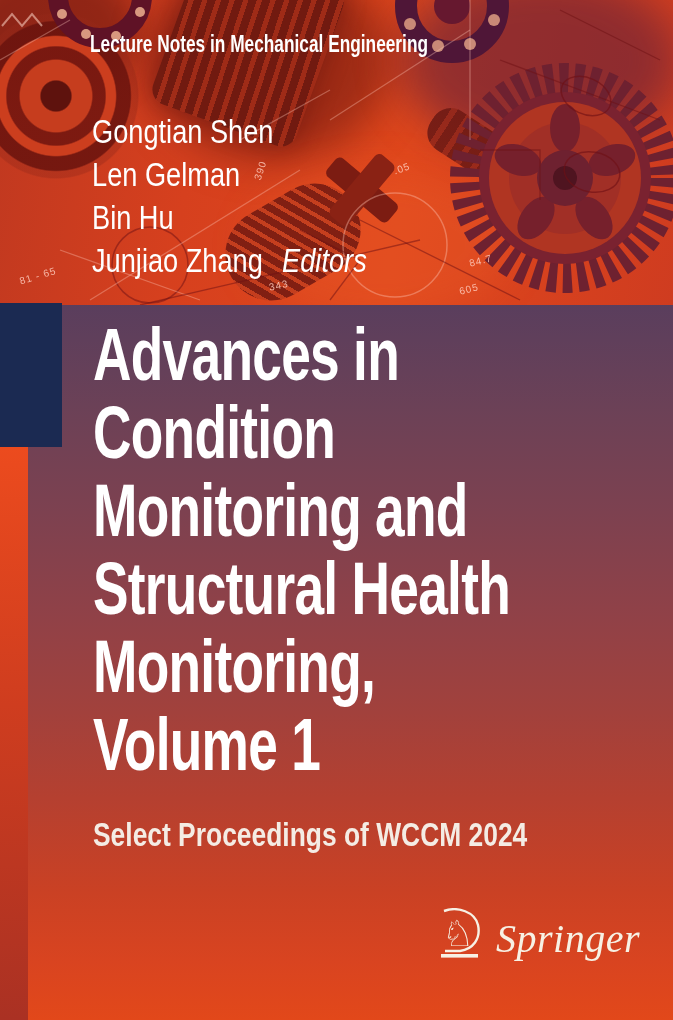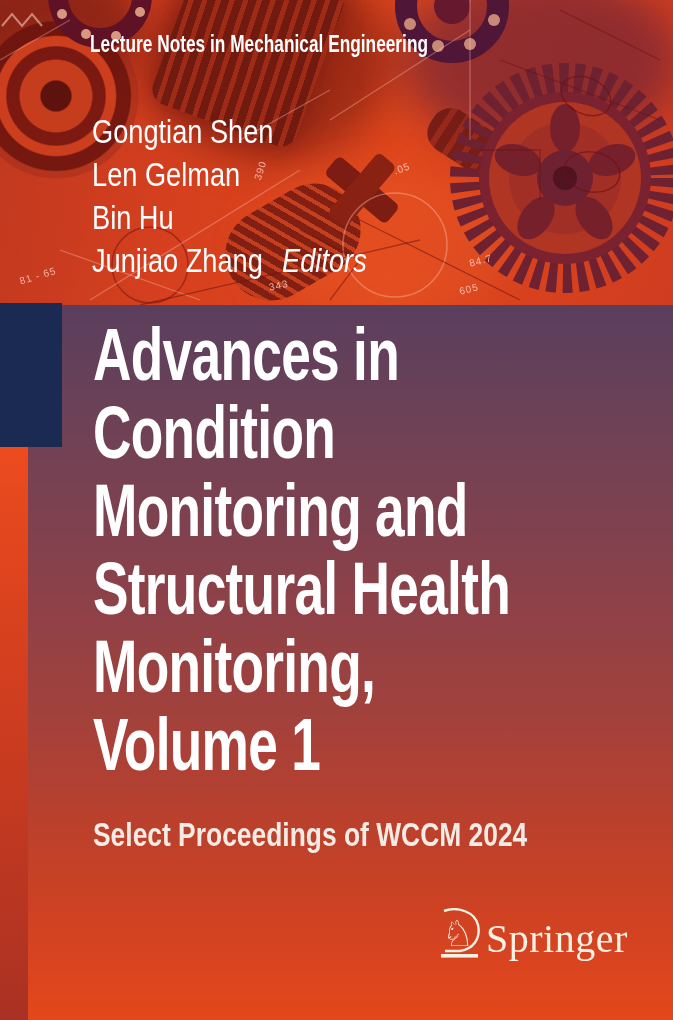--- a/index.html
+++ b/index.html
@@ -79,21 +79,21 @@
   .subtitle{
     position:absolute;left:93px;top:816px;color:#f4ece4;font-weight:700;font-size:33px;
     transform:scaleX(.8);transform-origin:left top;white-space:nowrap;
   }
   .publisher{
     position:absolute;left:436px;top:908px;display:flex;align-items:flex-end;
     color:#f7f1e4;
   }
   .publisher .wordmark{
     font-family:"Liberation Serif",serif;font-size:40px;line-height:42px;
-    margin-left:4px;letter-spacing:.5px;
+    margin-left:14px;letter-spacing:.5px;font-style:italic;
   }
 </style>
 </head>
 <body>
 
 <div class="cover">
 
   <div class="top-band">
     <div class="wash corner-dark"></div>
     <div class="wash motor-backdrop"></div>

